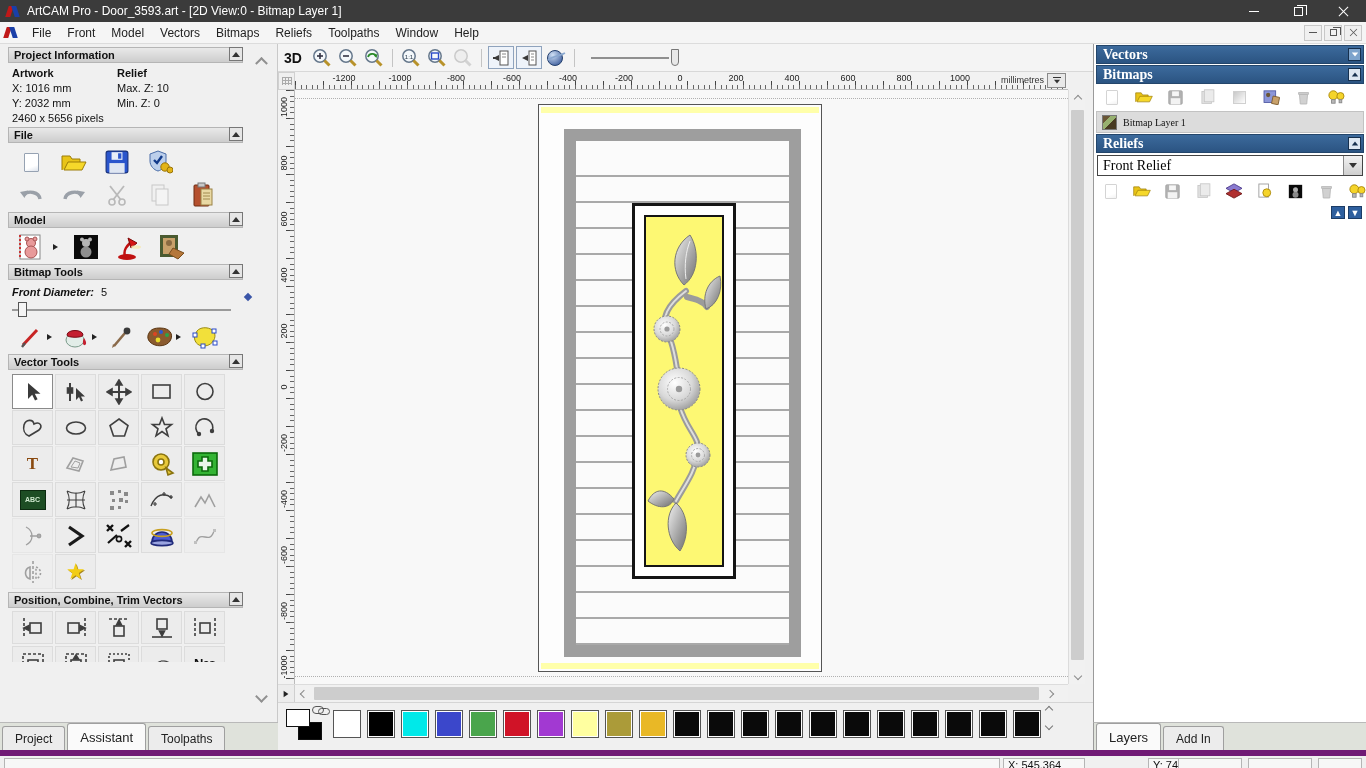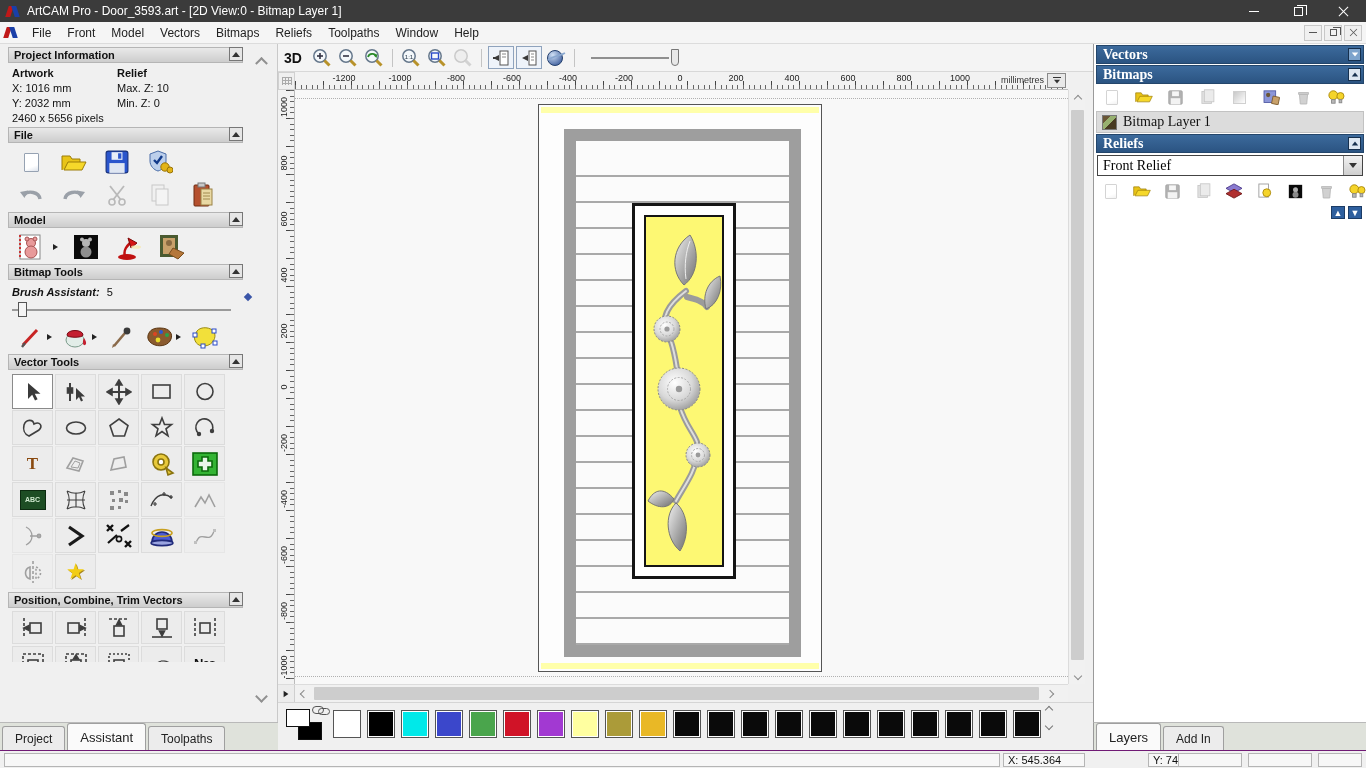--- a/index.html
+++ b/index.html
@@ -132,32 +132,32 @@
 
 
 #rightpanel{position:absolute;left:1093px;top:44px;width:273px;height:678px;background:#fff;border-left:1px solid #9a9a9a}
 .rp-h{height:19px;margin:1px 2px 0 2px;background:linear-gradient(#3c6a9c,#2b5482);color:#fff;font-family:"Liberation Serif",serif;font-weight:bold;font-size:14px;display:flex;align-items:center;padding-left:6px;position:relative;border:1px solid #24466b}
 .rp-hbtn{position:absolute;right:2px;top:2px;width:13px;height:13px;border:1px solid #16304e;display:flex;align-items:center;justify-content:center;cursor:pointer}
 .rp-hbtn.blue{background:#7da3cc}.rp-hbtn.lite{background:#dde7f2}
 .rp-hbtn .tri-up{border-bottom-color:#17314f;transform:scale(.8)}
 .rp-hbtn .tri-down{border-top-color:#fff;transform:scale(.8)}
 .rp-icons{height:26px;display:flex;align-items:center;gap:13px;padding-left:8px;background:#fff}
 .mi{width:19px;height:19px;display:flex;align-items:center;justify-content:center;cursor:pointer}
-.layer-row{height:22px;margin:1px 2px;background:#dcdcdc;border:1px solid #c2c2c2;display:flex;align-items:center;font-family:"Liberation Serif",serif;font-size:14px;color:#111;padding-left:5px;gap:6px;cursor:pointer;position:relative}
+.layer-row{height:22px;margin:1px 2px;background:#dcdcdc;border:1px solid #c2c2c2;display:flex;align-items:center;font-family:"Liberation Serif",serif;font-size:10px;color:#111;padding-left:5px;gap:6px;cursor:pointer;position:relative}
 .combo{height:21px;margin:2px 3px;border:1px solid #444;background:#fff;display:flex;align-items:center;font-family:"Liberation Serif",serif;font-size:14px;padding-left:5px;position:relative;cursor:pointer}
 .combo .cbtn{position:absolute;right:0;top:0;width:19px;height:19px;background:linear-gradient(#f2f2f2,#cfcfcf);border-left:1px solid #888;display:flex;align-items:center;justify-content:center}
 .thumb{width:15px;height:15px;border:1px solid #777;background:linear-gradient(135deg,#6a5636 0 30%,#97b070 30% 55%,#473a22 55%)}
 .rarrow{width:0;height:0;border-top:4px solid transparent;border-bottom:4px solid transparent;border-left:6px solid #222}
 .bulb-btn{position:absolute;right:3px;top:2px;width:17px;height:17px;border:1px solid #999;background:#f4f0e2;display:flex;align-items:center;justify-content:center}
 .updown{position:absolute;right:4px;display:flex;gap:3px}
 .ud-btn{width:14px;height:13px;background:#2e5f9e;border:1px solid #1c3c66;color:#fff;font-size:9px;display:flex;align-items:center;justify-content:center;cursor:pointer}
 #righttabs{position:absolute;left:1093px;top:722px;width:273px;height:28px;background:#dfe2db;border-top:1px solid #b9b9b9;display:flex;align-items:flex-end;border-left:1px solid #9a9a9a}
 
 
-#statusbar{position:absolute;left:0;top:750px;width:1366px;height:18px;background:#f0f0f0;border-top:1px solid #701a75;font-size:11px;color:#111}
+#statusbar{position:absolute;left:0;top:750px;width:1366px;height:18px;background:#f0f0f0;border-top:6px solid #701a75;font-size:11px;color:#111}
 .st-cell{position:absolute;top:2px;height:14px;border:1px solid #b5b5b5;background:#f7f7f7;padding:0 4px;display:flex;align-items:center}
 
 
 .px-page{width:15px;height:19px;background:linear-gradient(160deg,#fff 70%,#dde3ec);border:1px solid #96a2b2;border-radius:1px}
 svg.ic{display:block}
 .tool-t{font-family:"Liberation Serif",serif;font-weight:bold;color:#8a4a10;font-size:17px}
 .abc-chip{width:26px;height:20px;background:#1d4d24;color:#cfe9cf;font-size:7px;font-weight:bold;display:flex;align-items:center;justify-content:center;border:1px solid #0c2a10}
 .star-fill{color:#f2cd16;font-size:22px;text-shadow:1px 1px 0 #a8861a;line-height:1}
 </style>
 </head>
@@ -346,21 +346,21 @@
       </div>
     </div>
 
     <div class="sec-h">
       <span>Bitmap Tools</span>
       <span class="sec-btn">
           <span class="tri-up"></span>
         </span>
     </div>
     <div class="brush-row">
-      <span>Brush Assistant:</span>
+      <span>Front Diameter:</span>
       <span class="val">5</span>
     </div>
     <div class="slider-row">
       <div class="track"></div>
       <div class="handle"></div>
       <div class="dot"></div>
     </div>
     <div class="icon-row" style="gap:9px">
       <div class="icn">
         <svg class="ic" width="24" height="24" viewBox="0 0 24 24">

